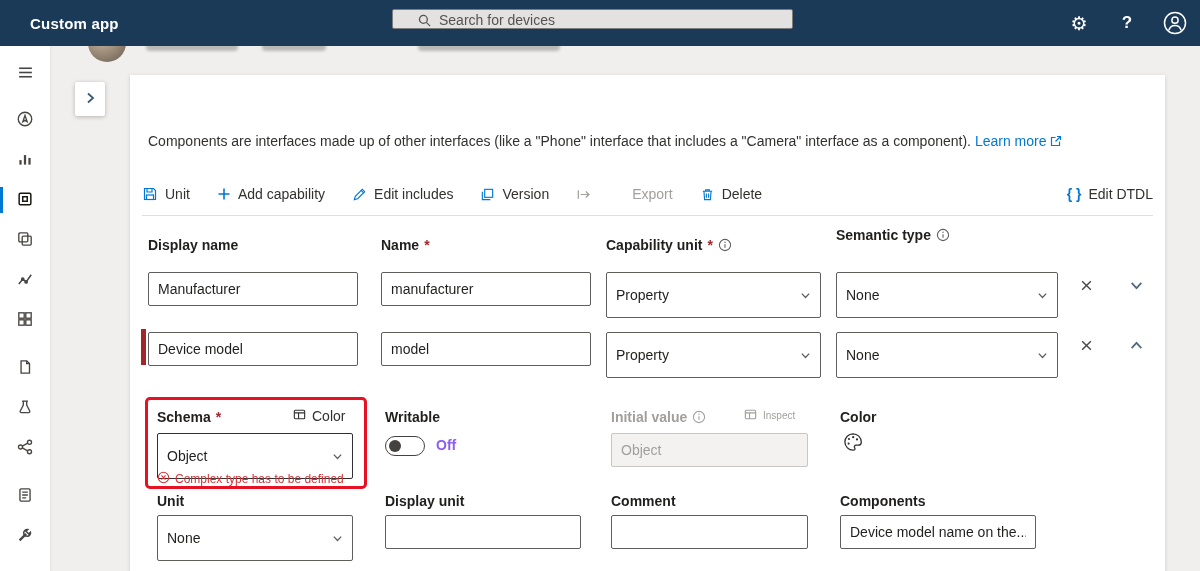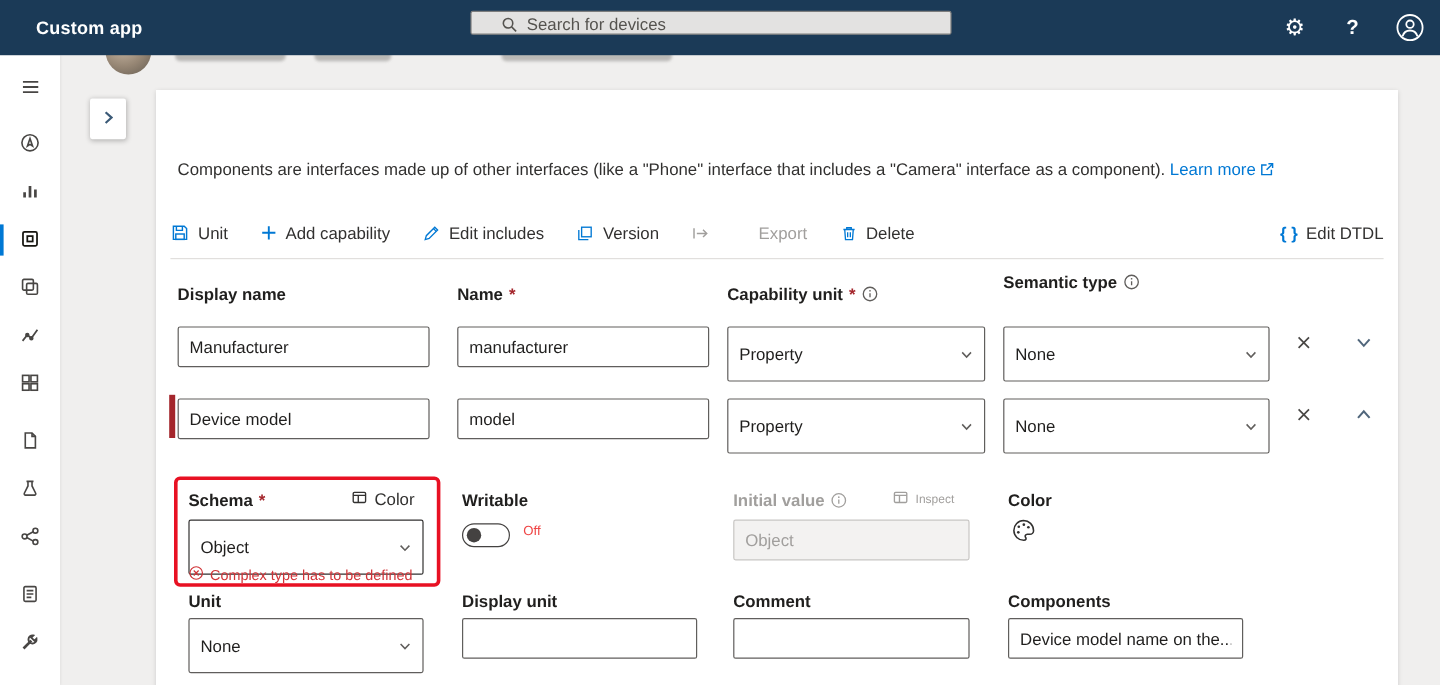--- a/index.html
+++ b/index.html
@@ -68,21 +68,21 @@
 
   .annotation { position:absolute; left:15px; top:322px; width:222px; height:92px; border:3px solid #e81123; border-radius:5px; z-index:3; pointer-events:none; }
 
   .define-link { display:flex; align-items:center; gap:5px; font-size:14px; color:#323130; background:none; border:none; cursor:pointer; font-family:inherit; }
   .inspect-link { display:flex; align-items:center; gap:5px; font-size:10px; color:#a19f9d; background:none; border:none; cursor:default; font-family:inherit; }
 
   .error-row { position:absolute; left:27px; top:396px; display:flex; align-items:center; gap:5px; color:#d13438; font-size:12px; }
 
   .toggle { position:absolute; left:255px; top:361px; width:40px; height:20px; border:1px solid #444241; border-radius:10px; background:#fff; cursor:pointer; }
   .toggle .knob { position:absolute; left:3px; top:3px; width:12px; height:12px; border-radius:50%; background:#444241; }
-  .toggle-state { position:absolute; left:306px; top:362px; font-size:11px; color:#ef4444; }
+  .toggle-state { position:absolute; left:306px; top:362px; font-size:14px; color:#8b5cf6;font-weight:bold; }
 
   .tinput.disabled { background:#f3f2f1; border-color:#c8c6c4; color:#a19f9d; }
   .tinput.disabled::placeholder { color:#a19f9d; }
 
   .palette-btn { position:absolute; left:710px; top:355px; width:26px; height:26px; background:none; border:none; color:#323130; cursor:pointer; display:flex; align-items:center; justify-content:center; }
 </style>
 </head>
 <body>
 
 <div class="bg-avatar"></div>

